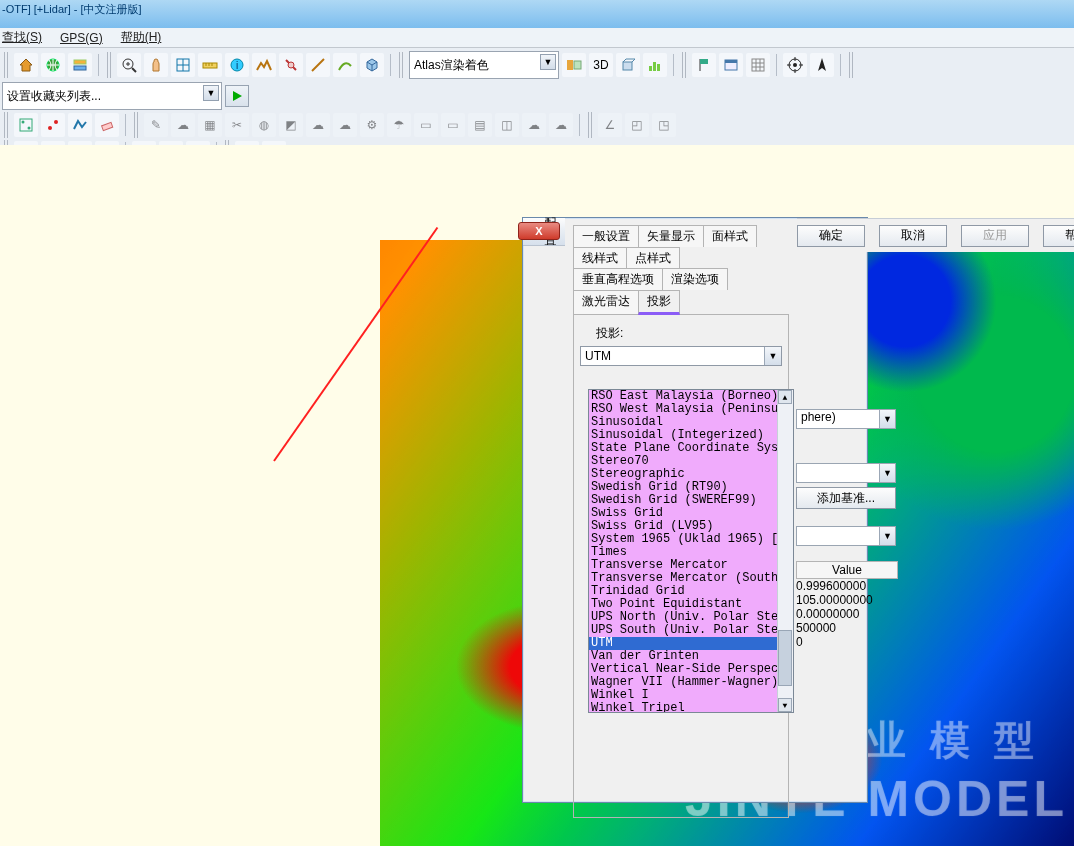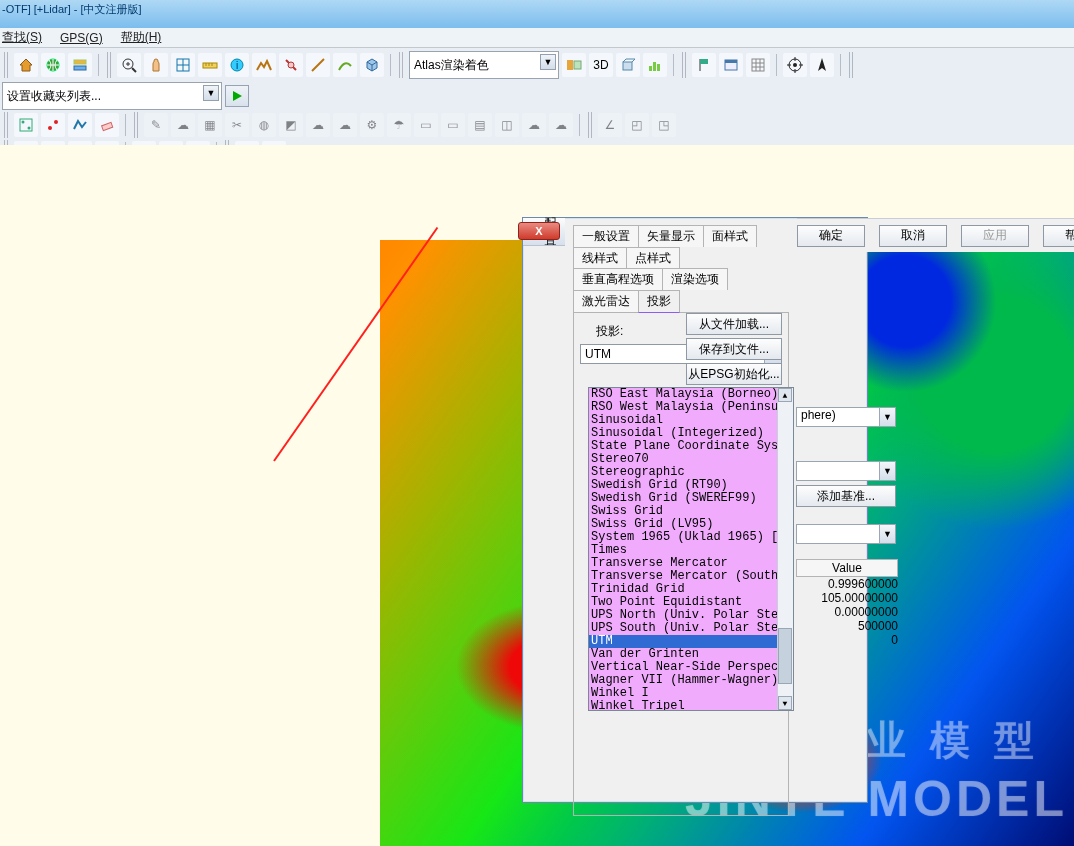--- a/index.html
+++ b/index.html
@@ -96,21 +96,21 @@
   color:#fff; display:flex; align-items:center; justify-content:center; font-weight:bold; font-size:11px;
 }
 .dlg-body { flex:1; padding: 6px 8px 4px 8px; position:relative; }
 
 
 .tabstrip { display:flex; flex-wrap:wrap; gap:0; font-size:12px; }
 .tabstrip .tab {
   padding: 2px 8px; border:1px solid #b4b4b4; border-bottom:none; background:#f6f6f6;
   margin-right:-1px; position:relative; top:1px;
 }
-.tabstrip .tab.active { background:#f0f0f0; border-bottom:1px solid #8b5cf6; z-index:2; }
+.tabstrip .tab.active { background:#f0f0f0; border-bottom:3px solid #8b5cf6; z-index:2; }
 .tab-panel { border:1px solid #b4b4b4; border-top:1px solid #b4b4b4; padding:8px 6px 6px 6px; min-height:40px; position:relative; height: calc(100% - 70px);}
 
 .lbl { font-size:12px; margin: 2px 0 4px 16px;}
 .combo-sel {
   width: 202px; height:20px; border:1px solid #8f99a6; background:#fff;
   font-size:12px; padding:0 18px 0 4px; display:flex; align-items:center; position:relative;
 }
 .combo-sel .caret { position:absolute; right:0; top:0; width:17px; height:18px;
   background:linear-gradient(#f3f6fa,#d4deea); border-left:1px solid #9ba7b6;
   display:flex; align-items:center; justify-content:center; font-size:9px;}
@@ -136,21 +136,21 @@
 
 .spacer-area { position:absolute; left:222px; top:94px; width:102px; }
 .spacer-area .part-combo { width:100px; height:20px; border:1px solid #9aa5b2; background:#fff; position:relative; margin-bottom:4px;}
 .spacer-area .part-combo .caret{position:absolute; right:0; top:0; width:16px; height:18px; background:linear-gradient(#f3f6fa,#d4deea); border-left:1px solid #9ba7b6; font-size:9px; display:flex;align-items:center;justify-content:center;}
 
 .val-table {
   position:absolute; left:222px; top:190px; width:102px;
   font-size:12px;
 }
 .val-table .hdr { text-align:center; border:1px solid #b4b4b4; background:#f6f6f6; padding:1px 0;}
-.val-table .cell { text-align:right; padding:0;}
+.val-table .cell { text-align:left; padding:0;}
 
 
 .dlg-foot {
   height:34px; border-top:1px solid #c6cdd6; display:flex; align-items:center; justify-content:center; gap:14px;
   background:#f0f0f0;
 }
 .dlg-btn {
   width:68px; height:22px; border:1px solid #8f99a6; background:linear-gradient(#fdfdfd,#e4e9ef);
   font-size:12px; display:flex; align-items:center; justify-content:center;
 }
@@ -461,25 +461,20 @@
     </div>
 
     <div class="tab-panel">
       <div class="lbl">投影:</div>
 
       <div class="combo-sel">
         <span>UTM</span>
         <span class="caret">▼</span>
       </div>
 
-      <div class="side-col" style="top:0px;">
-        <div class="side-btn">从文件加载...</div>
-        <div class="side-btn">保存到文件...</div>
-        <div class="side-btn">从EPSG初始化...</div>
-      </div>
 
       <div class="spacer-area">
         <div class="part-combo">
           <span style="padding-left:4px;font-size:12px">phere)</span>
           <span class="caret">▼</span>
         </div>
         <div style="height:30px"></div>
         <div class="part-combo">
           <span class="caret">▼</span>
         </div>

